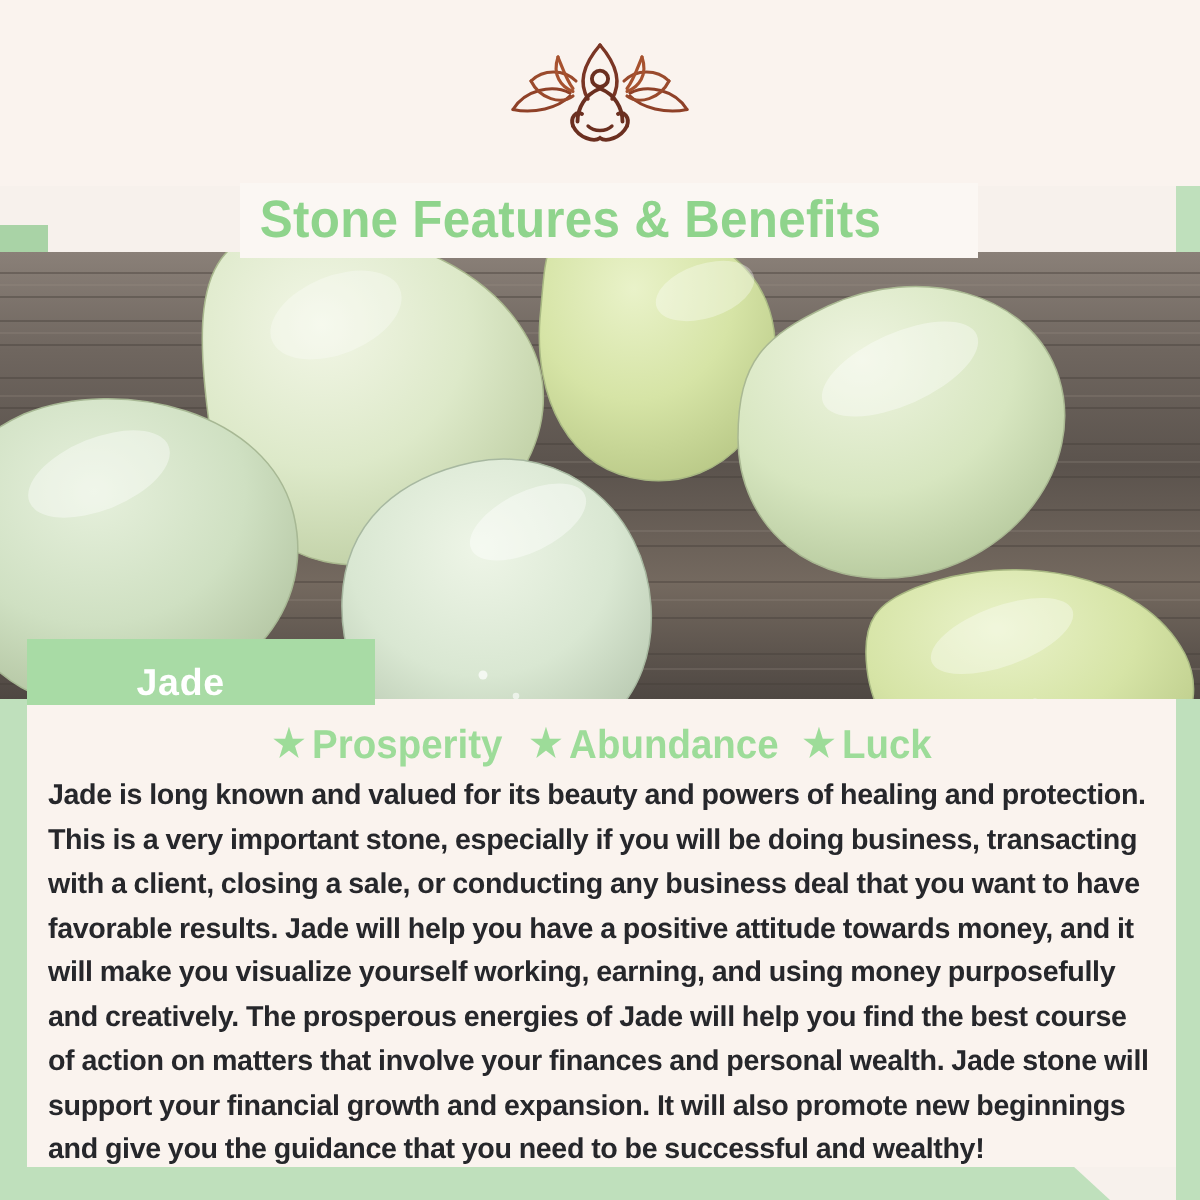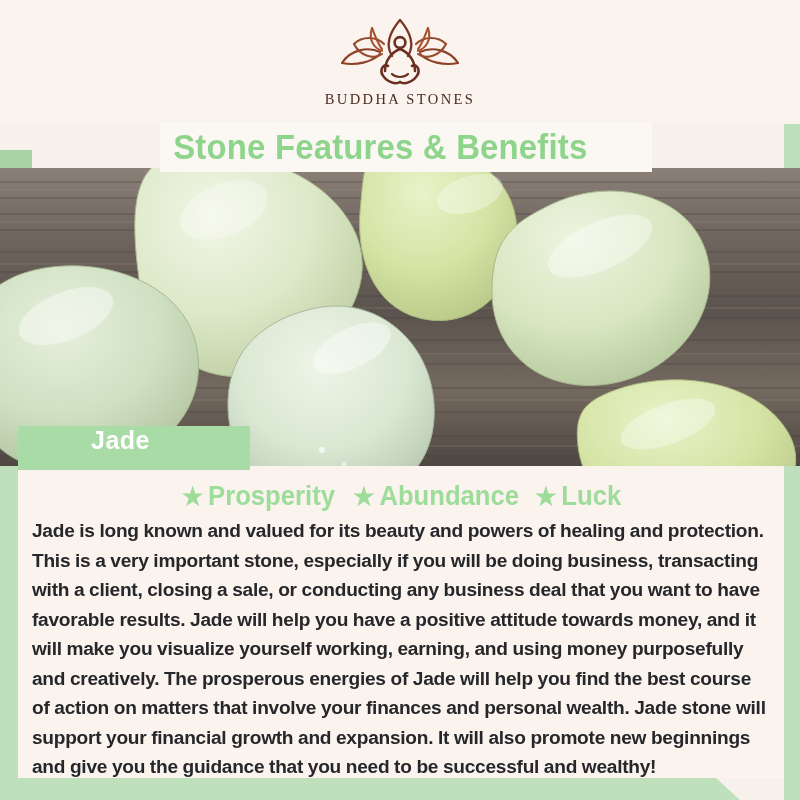--- a/index.html
+++ b/index.html
@@ -84,21 +84,21 @@
     overflow:hidden;
     background:#6d665f;
   }
   .photo svg{ display:block; width:800px; height:298px; }
 
   
   .jade-label{
     position:absolute; left:18px; top:426px;
     width:232px; height:44px;
     background:#a8dba5;
-    display:flex; align-items:flex-start;
+    display:flex; align-items:flex-end;
     padding-left:73px;
     z-index:7;
   }
   .jade-label-text{
     font-family:"Liberation Sans", sans-serif;
     font-weight:700;
     font-size:25px;
     color:#ffffff;
     letter-spacing:0.5px;
   }
@@ -181,21 +181,20 @@
           <path d="M70 33 C 80 37, 85 46, 85 55"></path>
 
           <path d="M52 58 C 56 66, 66 69, 70 66 C 74 69, 84 66, 88 58"></path>
           <path d="M52 58 C 50 52, 54 48, 58 50"></path>
           <path d="M88 58 C 90 52, 86 48, 82 50"></path>
 
           <path d="M62 58 C 66 62, 74 62, 78 58" stroke-width="2.2"></path>
         </g>
       </svg>
     </span>
-    <span class="logo-word">BUDDHA STONES</span>
   </div>
 
   <div class="title-banner">
     <span class="title-text">Stone Features &amp; Benefits</span>
   </div>
 
   <div class="photo">
     <svg viewBox="0 0 800 298" preserveAspectRatio="none" xmlns="http://www.w3.org/2000/svg" aria-hidden="true">
       <defs>
         <linearGradient id="wood" x1="0" y1="0" x2="0" y2="1">

